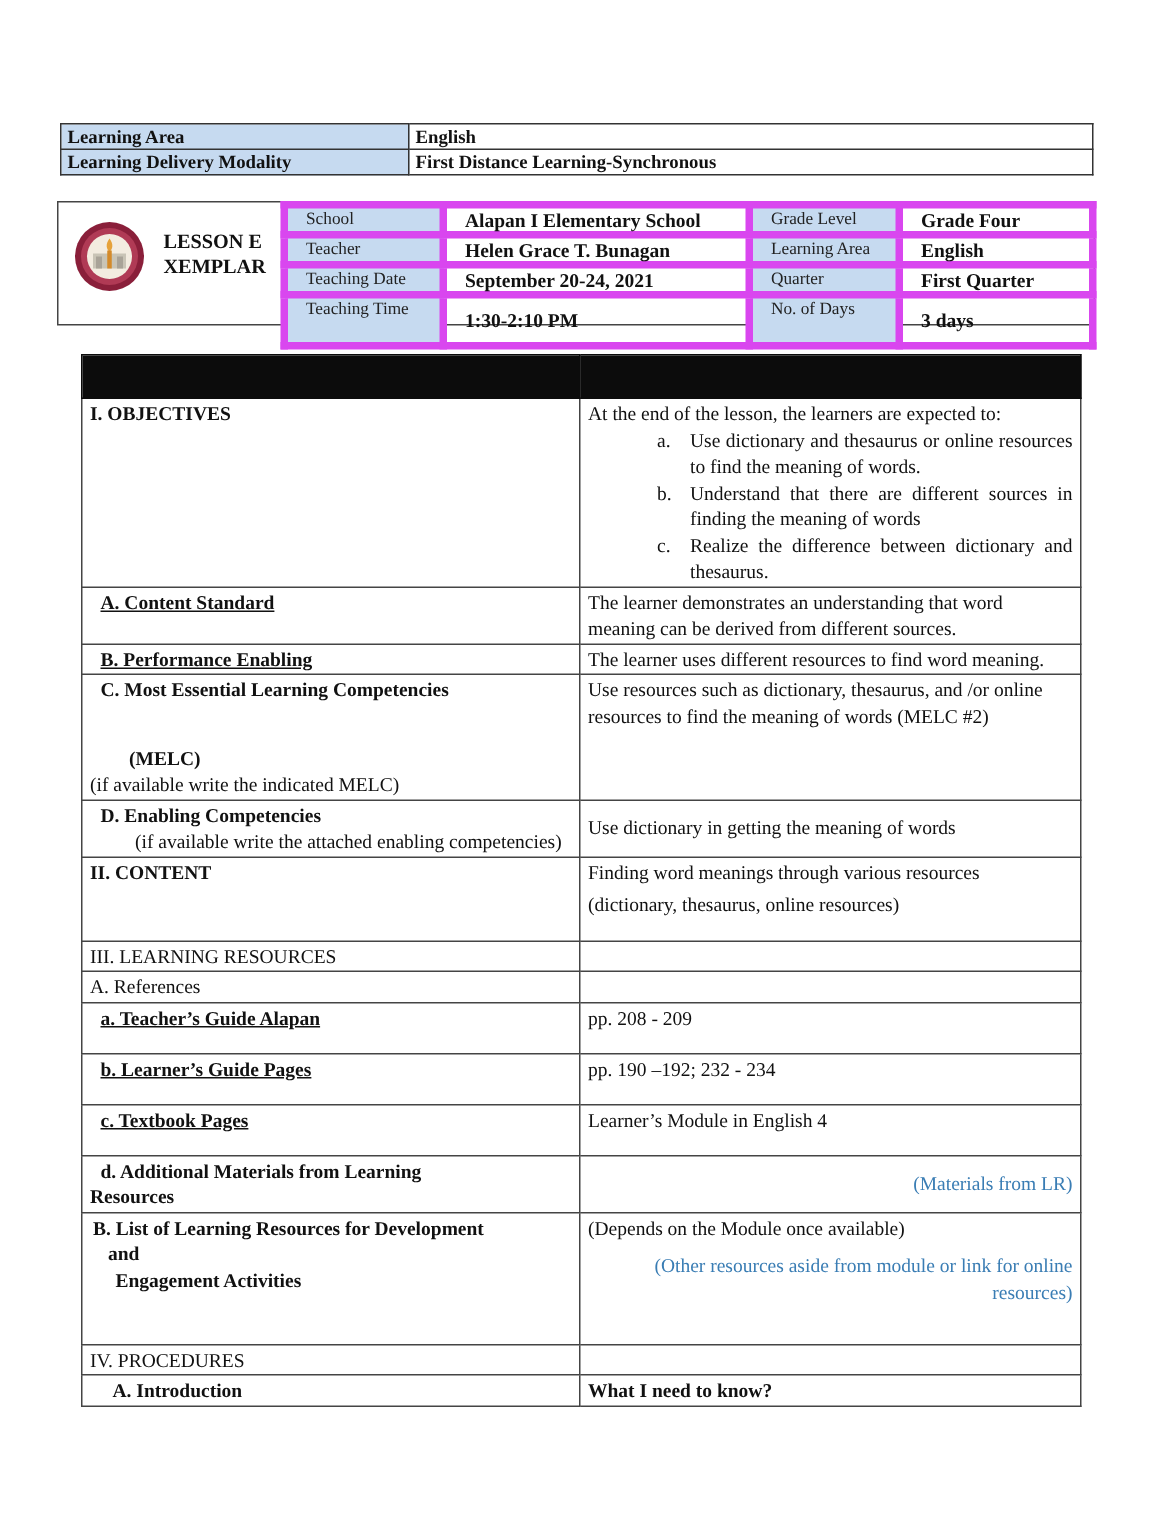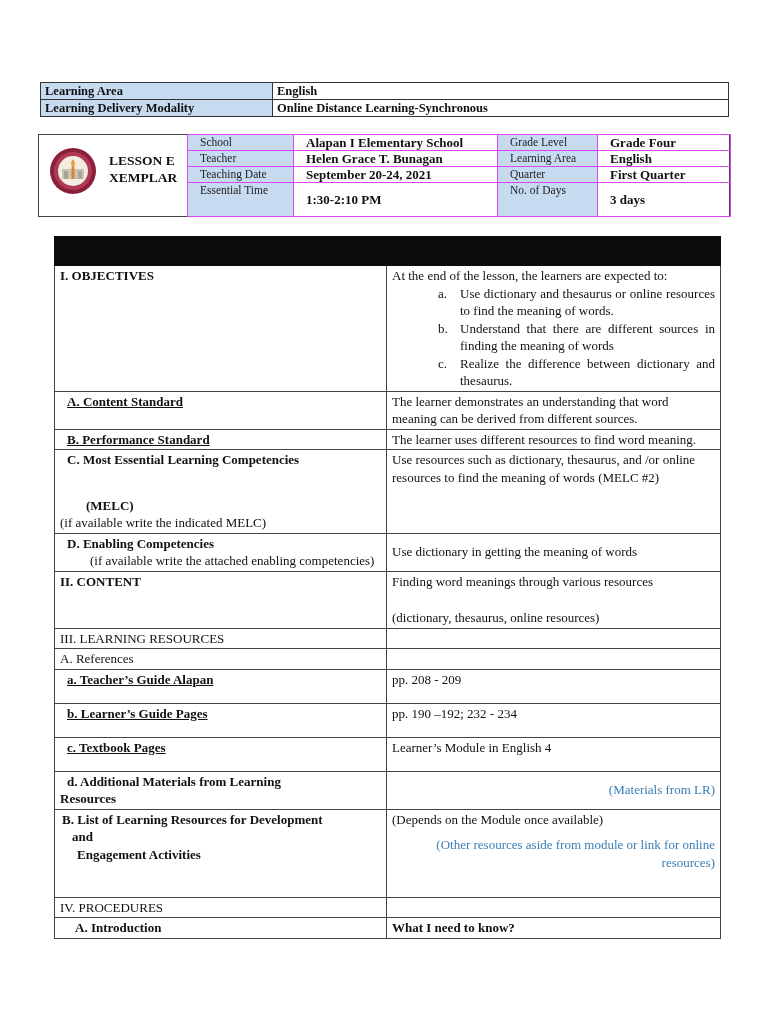--- a/index.html
+++ b/index.html
@@ -22,21 +22,21 @@
   }
   .logo { position: absolute; left: 10px; top: 12px; width: 48px; height: 48px; }
   .hdr-title {
     position: absolute; left: 70px; top: 17px; font-size: 13.5px; font-weight: bold;
     line-height: 17px; width: 70px; word-break: break-all;
   }
   .hdr-grid {
     position: absolute; left: 148px; top: -1px; width: 544px; height: 83px;
     border-collapse: collapse; font-size: 12.5px;
   }
-  .hdr-grid td { border: 1px solid #d946ef; padding: 0 12px; line-height: 15px; vertical-align: top; }
+  .hdr-grid td { border: 5px solid #d946ef; padding: 0 12px; line-height: 15px; vertical-align: top; }
   .hdr-grid td.k { background: #c6daf0; font-size: 11.5px; color: #222; }
   .hdr-grid td.v { font-weight: bold; font-size: 13px; }
   .hdr-grid tr.r4 td { height: 34px; }
   .hdr-grid tr.r4 td.v { vertical-align: middle; }
 
   
   .main {
     position: absolute; left: 54px; top: 236px; width: 667px;
     border-collapse: collapse; font-size: 13px; border-radius: 26px;
   }
@@ -58,21 +58,21 @@
 <body>
 
 <table class="top-table">
   <tbody>
       <tr>
     <td class="lbl">Learning Area</td>
     <td class="val">English</td>
   </tr>
   <tr>
     <td class="lbl">Learning Delivery Modality</td>
-    <td class="val">Online Distance Learning-Synchronous</td>
+    <td class="val">First Distance Learning-Synchronous</td>
   </tr>
 </tbody>
   </table>
 
 <div class="hdr">
   <svg class="logo" viewBox="0 0 48 48">
     <circle cx="24" cy="24" r="23" fill="#8a1f3a"></circle>
     <circle cx="24" cy="24" r="19" fill="#b03a55"></circle>
     <circle cx="24" cy="24" r="15" fill="#f3ece0"></circle>
     <rect x="13" y="22" width="22" height="10" fill="#c9c4b6"></rect>
@@ -97,21 +97,21 @@
       <td class="k">Learning Area</td>
       <td class="v">English</td>
     </tr>
     <tr>
       <td class="k">Teaching Date</td>
       <td class="v">September 20-24, 2021</td>
       <td class="k">Quarter</td>
       <td class="v">First Quarter</td>
     </tr>
     <tr class="r4">
-      <td class="k">Essential Time</td>
+      <td class="k">Teaching Time</td>
       <td class="v">1:30-2:10 PM</td>
       <td class="k">No. of Days</td>
       <td class="v">3 days</td>
     </tr>
   </tbody>
     </table>
 </div>
 
 <table class="main">
   <tbody>
@@ -131,21 +131,21 @@
       </ol>
     </td>
   </tr>
 
   <tr>
     <td class="b ind1">A. Content Standard</td>
     <td>The learner demonstrates an understanding that word meaning can be derived from different sources.</td>
   </tr>
 
   <tr>
-    <td class="b ind1">B. Performance Standard</td>
+    <td class="b ind1">B. Performance Enabling</td>
     <td>The learner uses different resources to find word meaning.</td>
   </tr>
 
   <tr>
     <td>
       <span class="b" style="display:block;padding-left:7px">C. Most Essential Learning Competencies</span>
       <span class="b sub">(MELC)</span>
       <span style="display:block">(if available write the indicated MELC)</span>
     </td>
     <td>Use resources such as dictionary, thesaurus, and /or online resources to find the meaning of words (MELC #2)</td>
@@ -156,21 +156,21 @@
       <span class="b" style="display:block;padding-left:7px">D. Enabling Competencies</span>
       <span class="subsm">(if available write the attached enabling competencies)</span>
     </td>
     <td class="vmid">Use dictionary in getting the meaning of words</td>
   </tr>
 
   <tr style="height:56px">
     <td class="b">II. CONTENT</td>
     <td>
       <div>Finding word meanings through various resources</div>
-      <div style="margin-top:19px">(dictionary, thesaurus, online resources)</div>
+      <div style="margin-top:4px">(dictionary, thesaurus, online resources)</div>
     </td>
   </tr>
 
   <tr>
     <td>III. LEARNING RESOURCES</td>
     <td></td>
   </tr>
   <tr>
     <td>A. References</td>
     <td></td>

